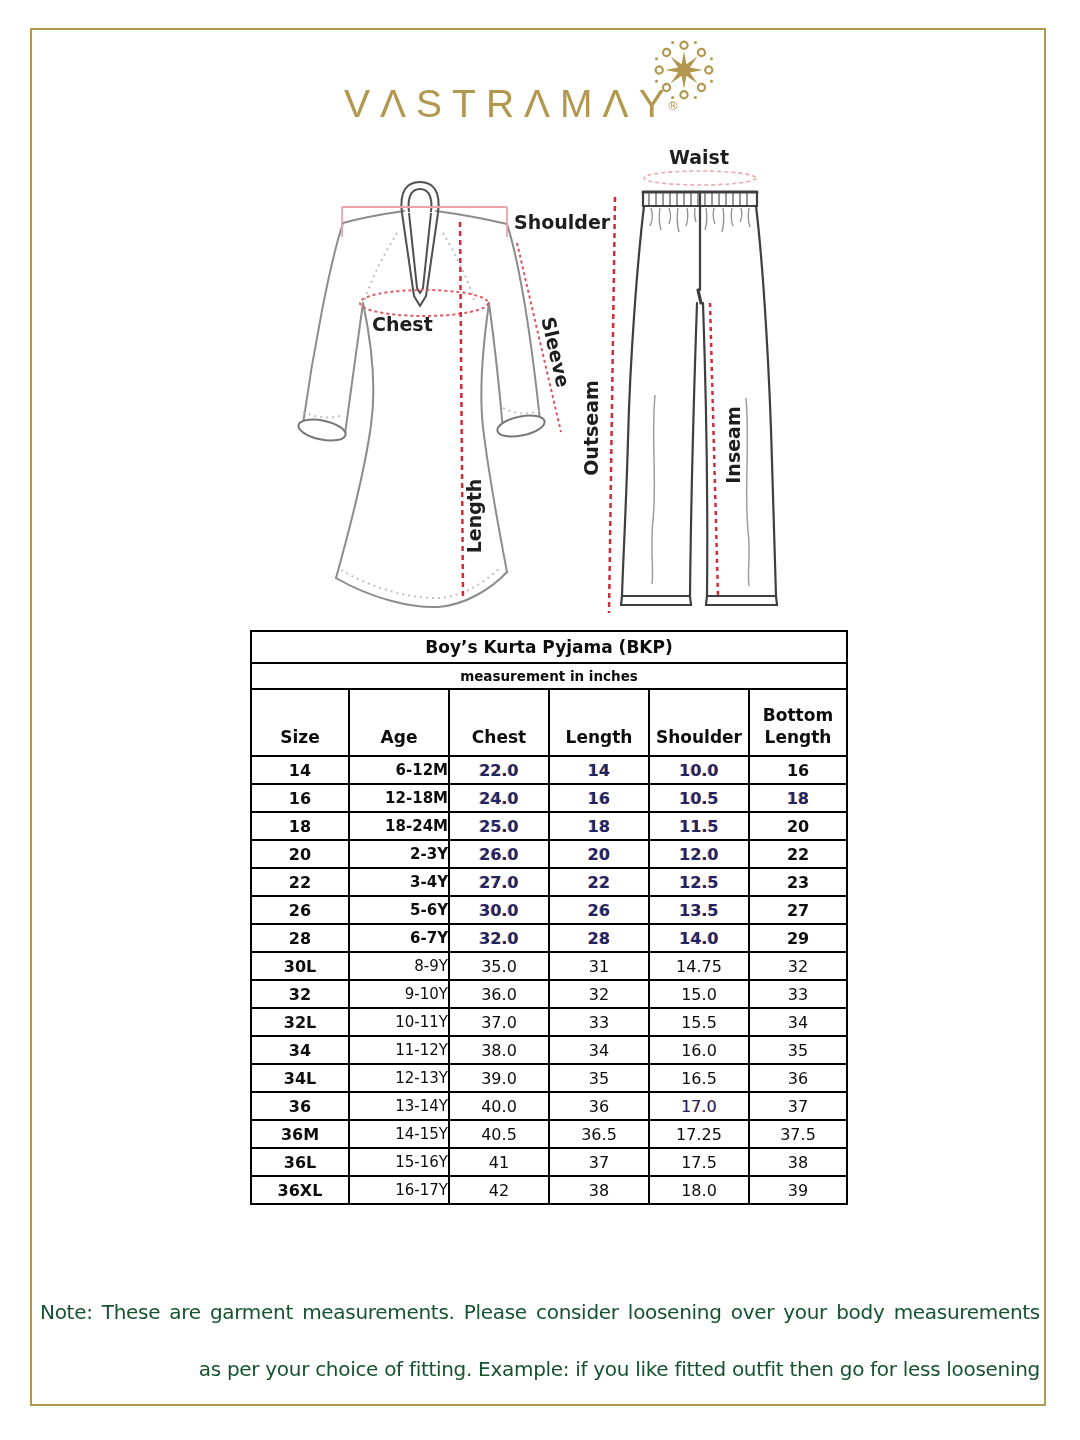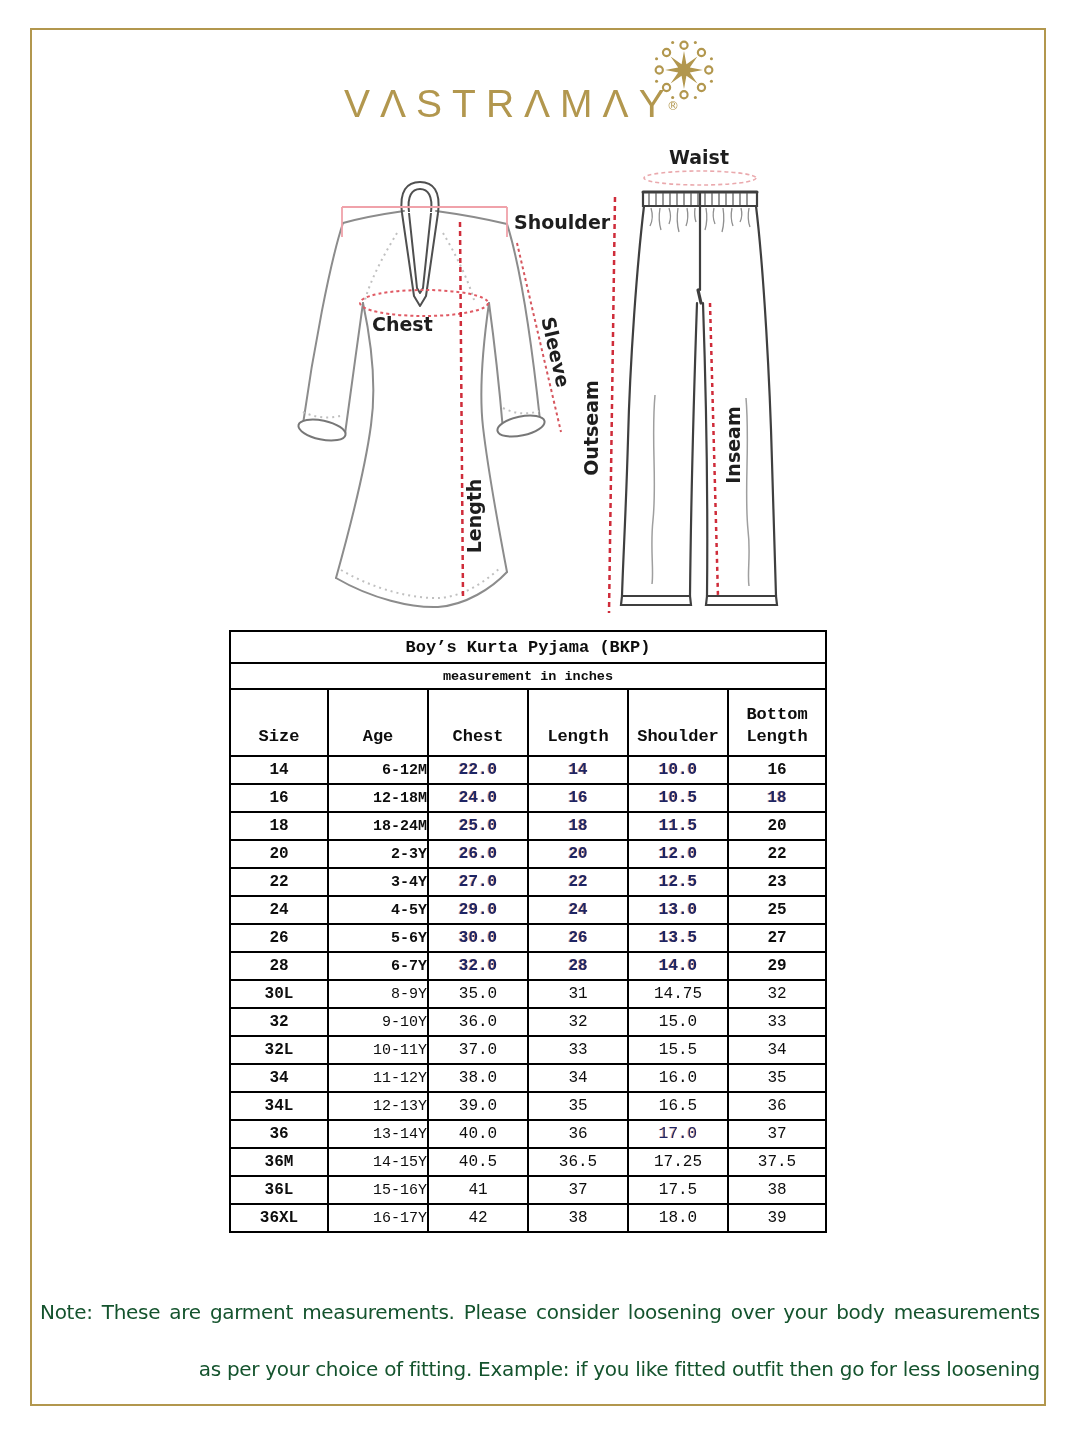--- a/index.html
+++ b/index.html
@@ -12,22 +12,22 @@
             font-size:39px;font-weight:400;letter-spacing:10px;color:var(--gold);white-space:nowrap;}
   .reg{position:absolute;left:667px;top:99px;font-size:12px;color:var(--gold);}
   .ornament{position:absolute;left:648px;top:34px;width:72px;height:72px;}
   
   .diagram{position:absolute;left:0;top:0;width:1080px;height:1440px;pointer-events:none;}
   .dlabel{position:absolute;font-size:19px;font-weight:600;color:#1e1e1e;white-space:nowrap;}
   .rot{transform:translate(-50%,-50%) rotate(-90deg);}
   .ctr{transform:translate(-50%,-50%);}
   .sleeve-rot{transform:translate(-50%,-50%) rotate(77deg);}
   
-  .size-table{position:absolute;left:229px;top:630px;width:596px;border-collapse:collapse;
-              table-layout:fixed;background:#fff;color:#0d0d0d;font-family:Liberation Mono, monospace;}
+  .size-table{position:absolute;left:250px;top:630px;width:596px;border-collapse:collapse;
+              table-layout:fixed;background:#fff;color:#0d0d0d;}
   .size-table th,.size-table td{border:2px solid #000;text-align:center;padding:0;}
   .title-row th{height:30px;font-size:17px;font-weight:bold;}
   .subtitle-row th{height:24px;font-size:13.5px;font-weight:bold;margin-left:16px;}
   .header-row th{height:58px;font-size:17px;font-weight:bold;vertical-align:bottom;
                  padding-bottom:7px;line-height:1.3;}
   .size-table tbody td{height:26px;font-size:16px;}
   .size-table td.age{font-size:15px;text-align:right;}
   .size-table td.size{font-weight:bold;}
   .size-table tr.bold td{font-weight:bold;}
   .size-table td.emph{color:var(--emph_navy);text-shadow:-1px 0 0 rgba(214,86,30,0.5);}
@@ -230,28 +230,20 @@
         </tr>
         <tr class="bold">
           <td class="size">22</td>
           <td class="age">3-4Y</td>
           <td class="chest emph">27.0</td>
           <td class="length emph">22</td>
           <td class="shoulder emph">12.5</td>
           <td class="bottom">23</td>
         </tr>
         <tr class="bold">
-          <td class="size">24</td>
-          <td class="age">4-5Y</td>
-          <td class="chest emph">29.0</td>
-          <td class="length emph">24</td>
-          <td class="shoulder emph">13.0</td>
-          <td class="bottom">25</td>
-        </tr>
-        <tr class="bold">
           <td class="size">26</td>
           <td class="age">5-6Y</td>
           <td class="chest emph">30.0</td>
           <td class="length emph">26</td>
           <td class="shoulder emph">13.5</td>
           <td class="bottom">27</td>
         </tr>
         <tr class="bold">
           <td class="size">28</td>
           <td class="age">6-7Y</td>

